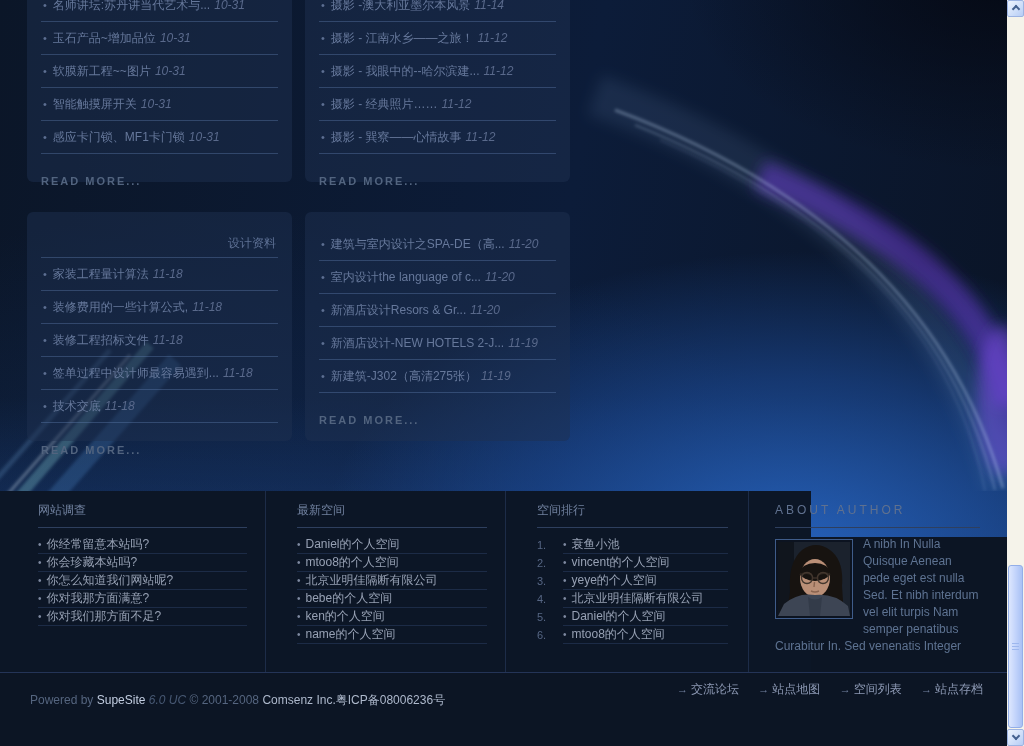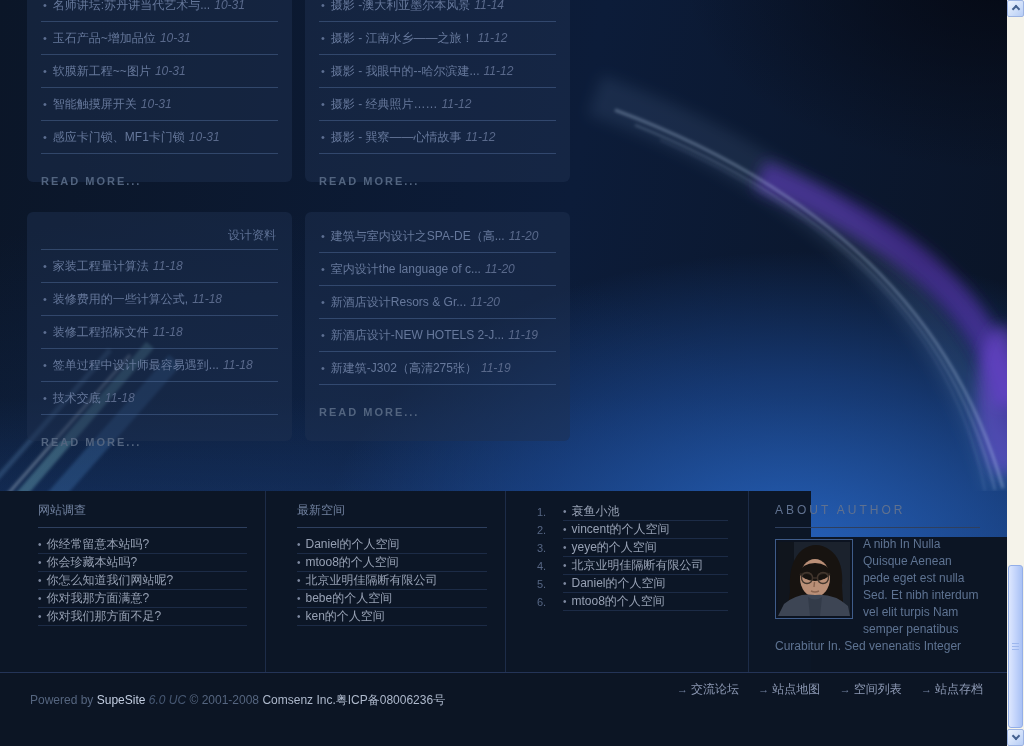--- a/index.html
+++ b/index.html
@@ -16,21 +16,21 @@
       radial-gradient(ellipse 1000px 680px at 22% 128%, rgba(22,55,110,0.55) 0%, rgba(10,20,45,0) 70%),
       linear-gradient(100deg, #0b1628 0%, #0c1c39 55%, #0a1426 100%);
   }
   .swoosh { position:absolute; left:0; top:0; }
 
   
   .box { position:absolute; width:265px; padding:0 14px; border-radius:6px;
          background:rgba(30,48,80,0.50); }
   .box-left { left:27px; } .box-right { left:305px; }
   .box-r1 { top:-26px; height:208px; padding-top:15px; }
-  .box-r2 { top:212px; height:229px; padding-top:8px; }
+  .box-r2 { top:212px; height:229px; padding-top:16px; }
   .box ul { list-style:none; }
   .box li { height:33px; display:flex; align-items:center;
             border-bottom:1px solid rgba(98,128,180,0.38); font-size:12px; white-space:nowrap; overflow:hidden; }
   .blt { color:#5d6f92; font-size:11px; margin:0 6px 0 2px; }
   .blt::before { content:"•"; }
   .box a.t { color:#66789b; text-decoration:none; }
   .box .d { color:#59698b; font-style:italic; margin-left:4px; font-size:12px; }
   .box-hd { text-align:right; color:#5d7094; font-size:12px; line-height:14px;
             padding:8px 2px 7px 0; border-bottom:1px solid rgba(98,128,180,0.38); }
   .readmore { display:inline-block; margin-top:21px; font-size:11px; font-weight:bold;
@@ -286,24 +286,29 @@
               <a href="#">北京业明佳隔断有限公司</a>
             </li>
           <li>
               <span class="blt2"></span>
               <a href="#">bebe的个人空间</a>
             </li>
           <li>
               <span class="blt2"></span>
               <a href="#">ken的个人空间</a>
             </li>
+          <li>
+              <span class="blt2"></span>
+              <a href="#">name的个人空间</a>
+            </li>
         </ul>
       </div>
 
       <div class="fcol fcol3">
+        <div class="fhd">空间排行</div>
         <ul>
           <li class="rank-item">
               <span class="rk">1.</span>
               <span class="entry">
                 <span class="blt2"></span>
                 <a href="#">衰鱼小池</a>
               </span>
             </li>
           <li class="rank-item">
               <span class="rk">2.</span>

